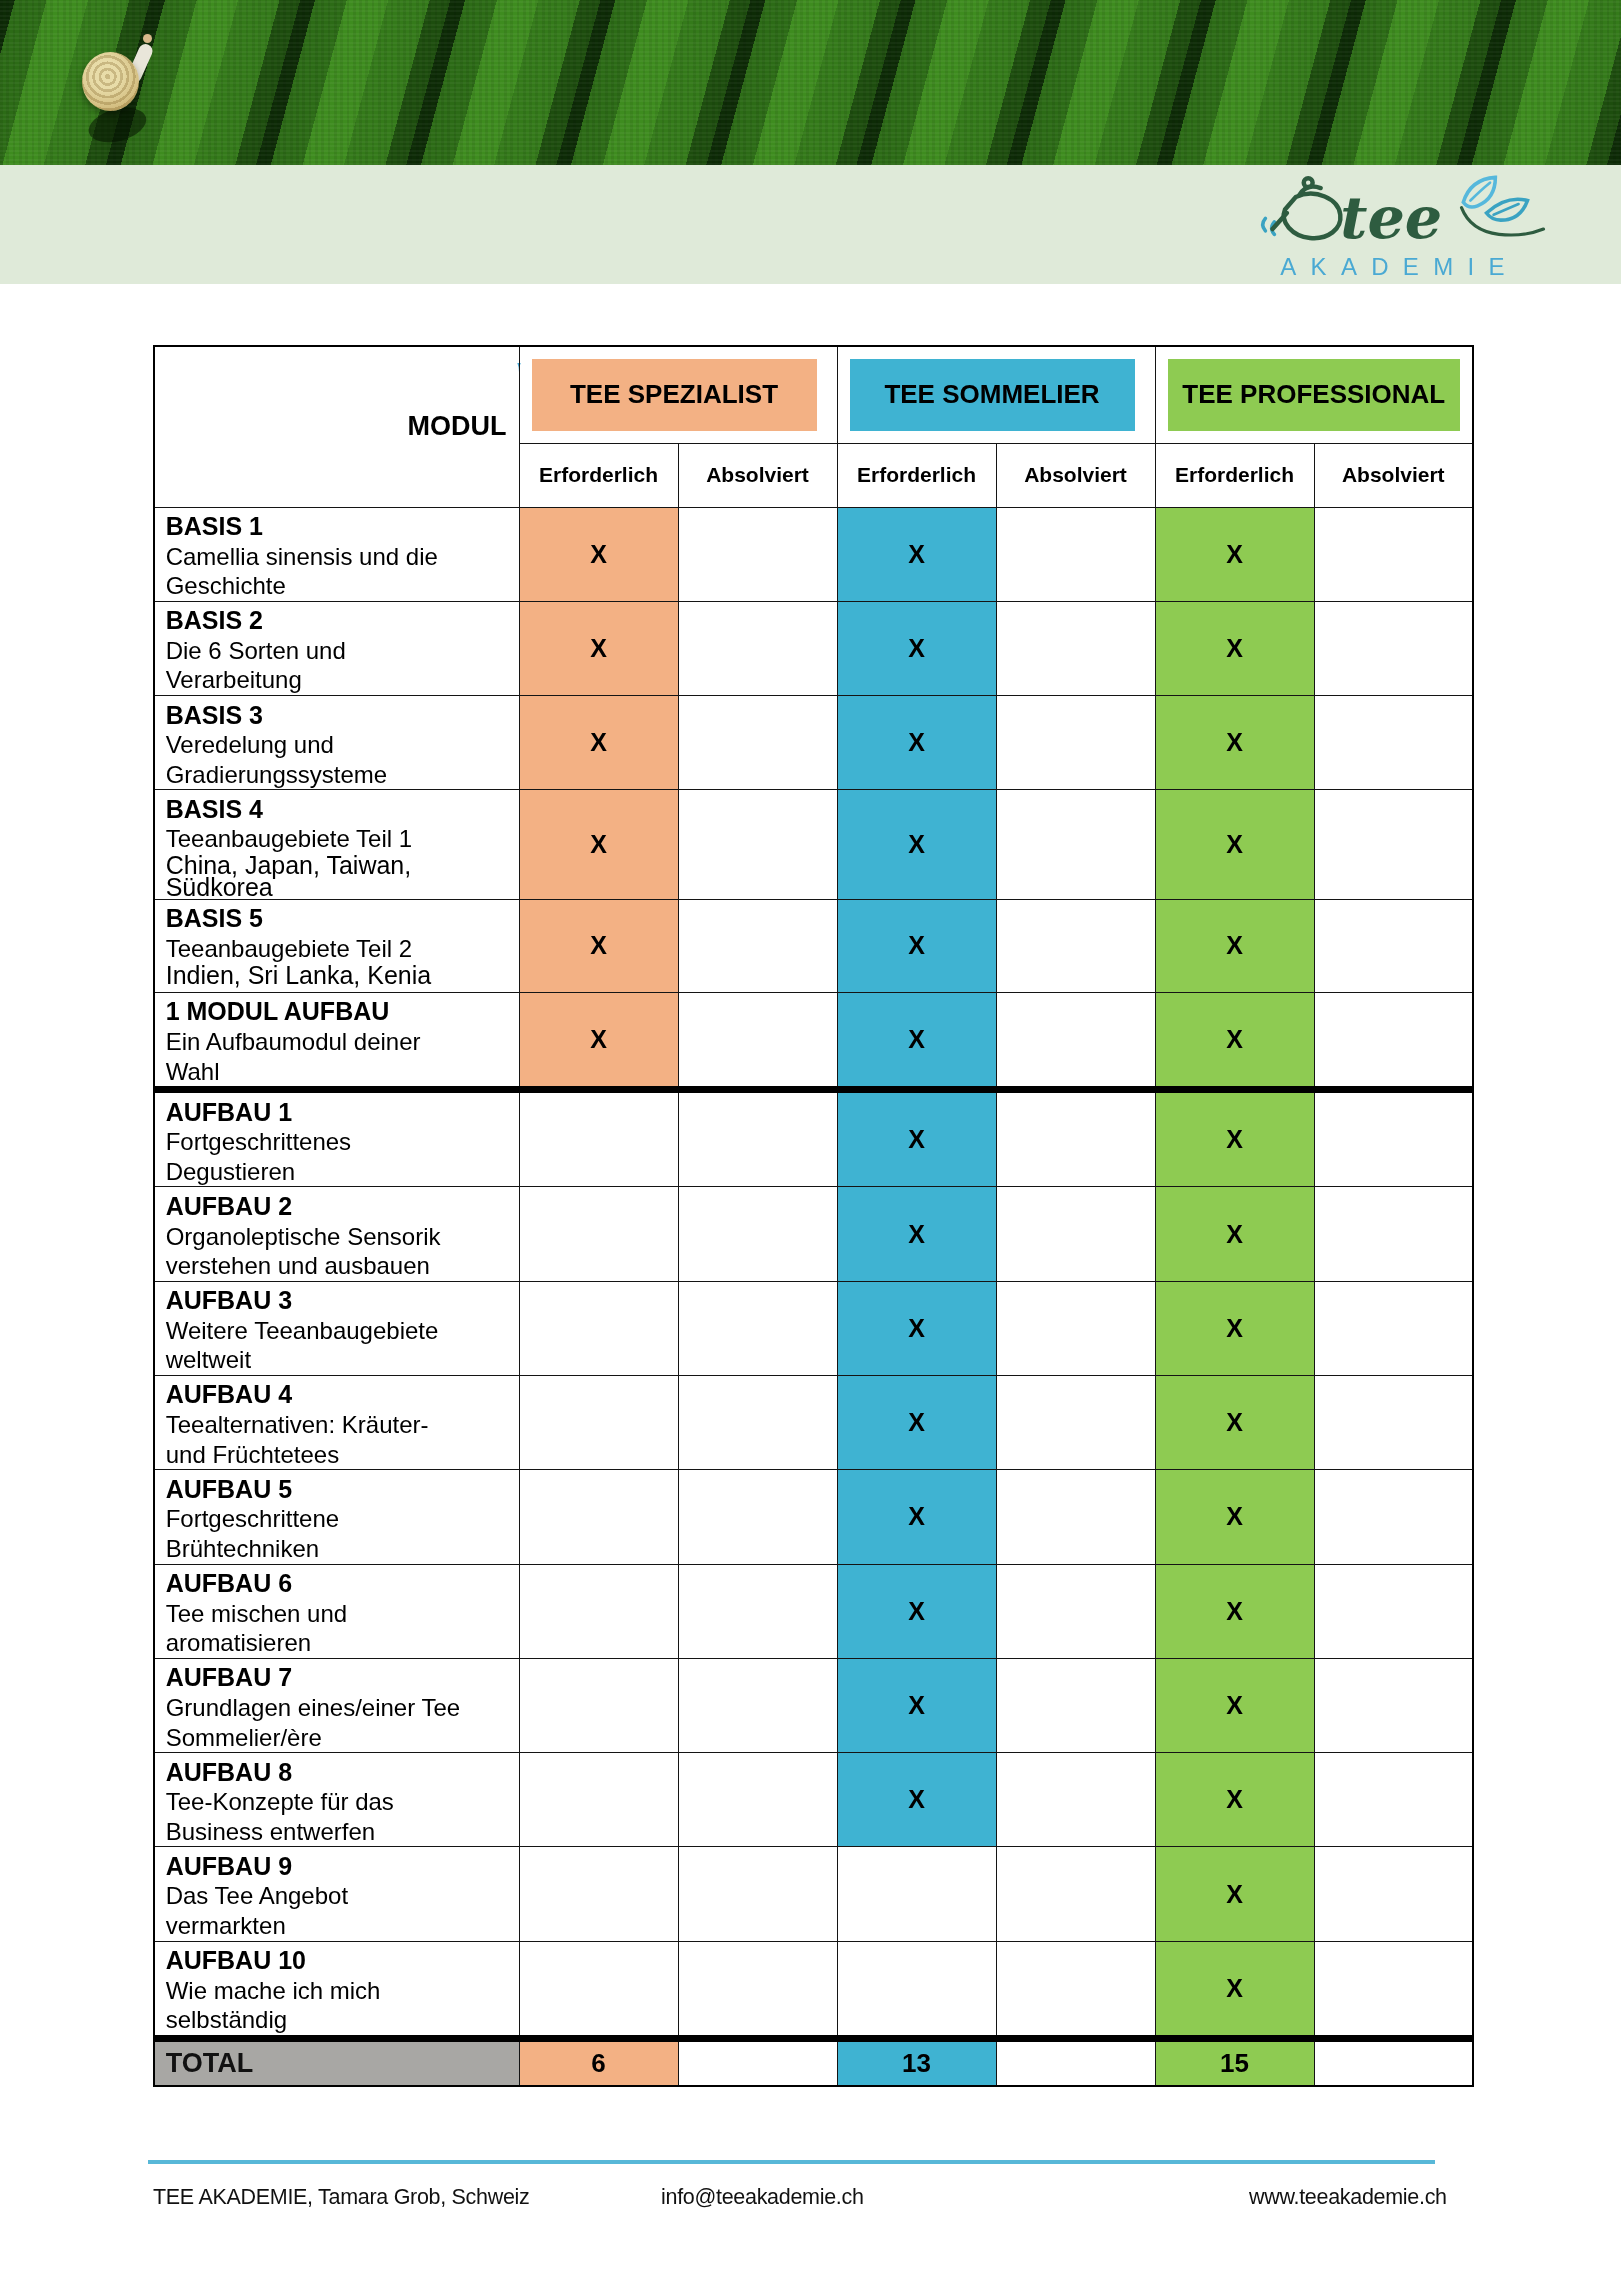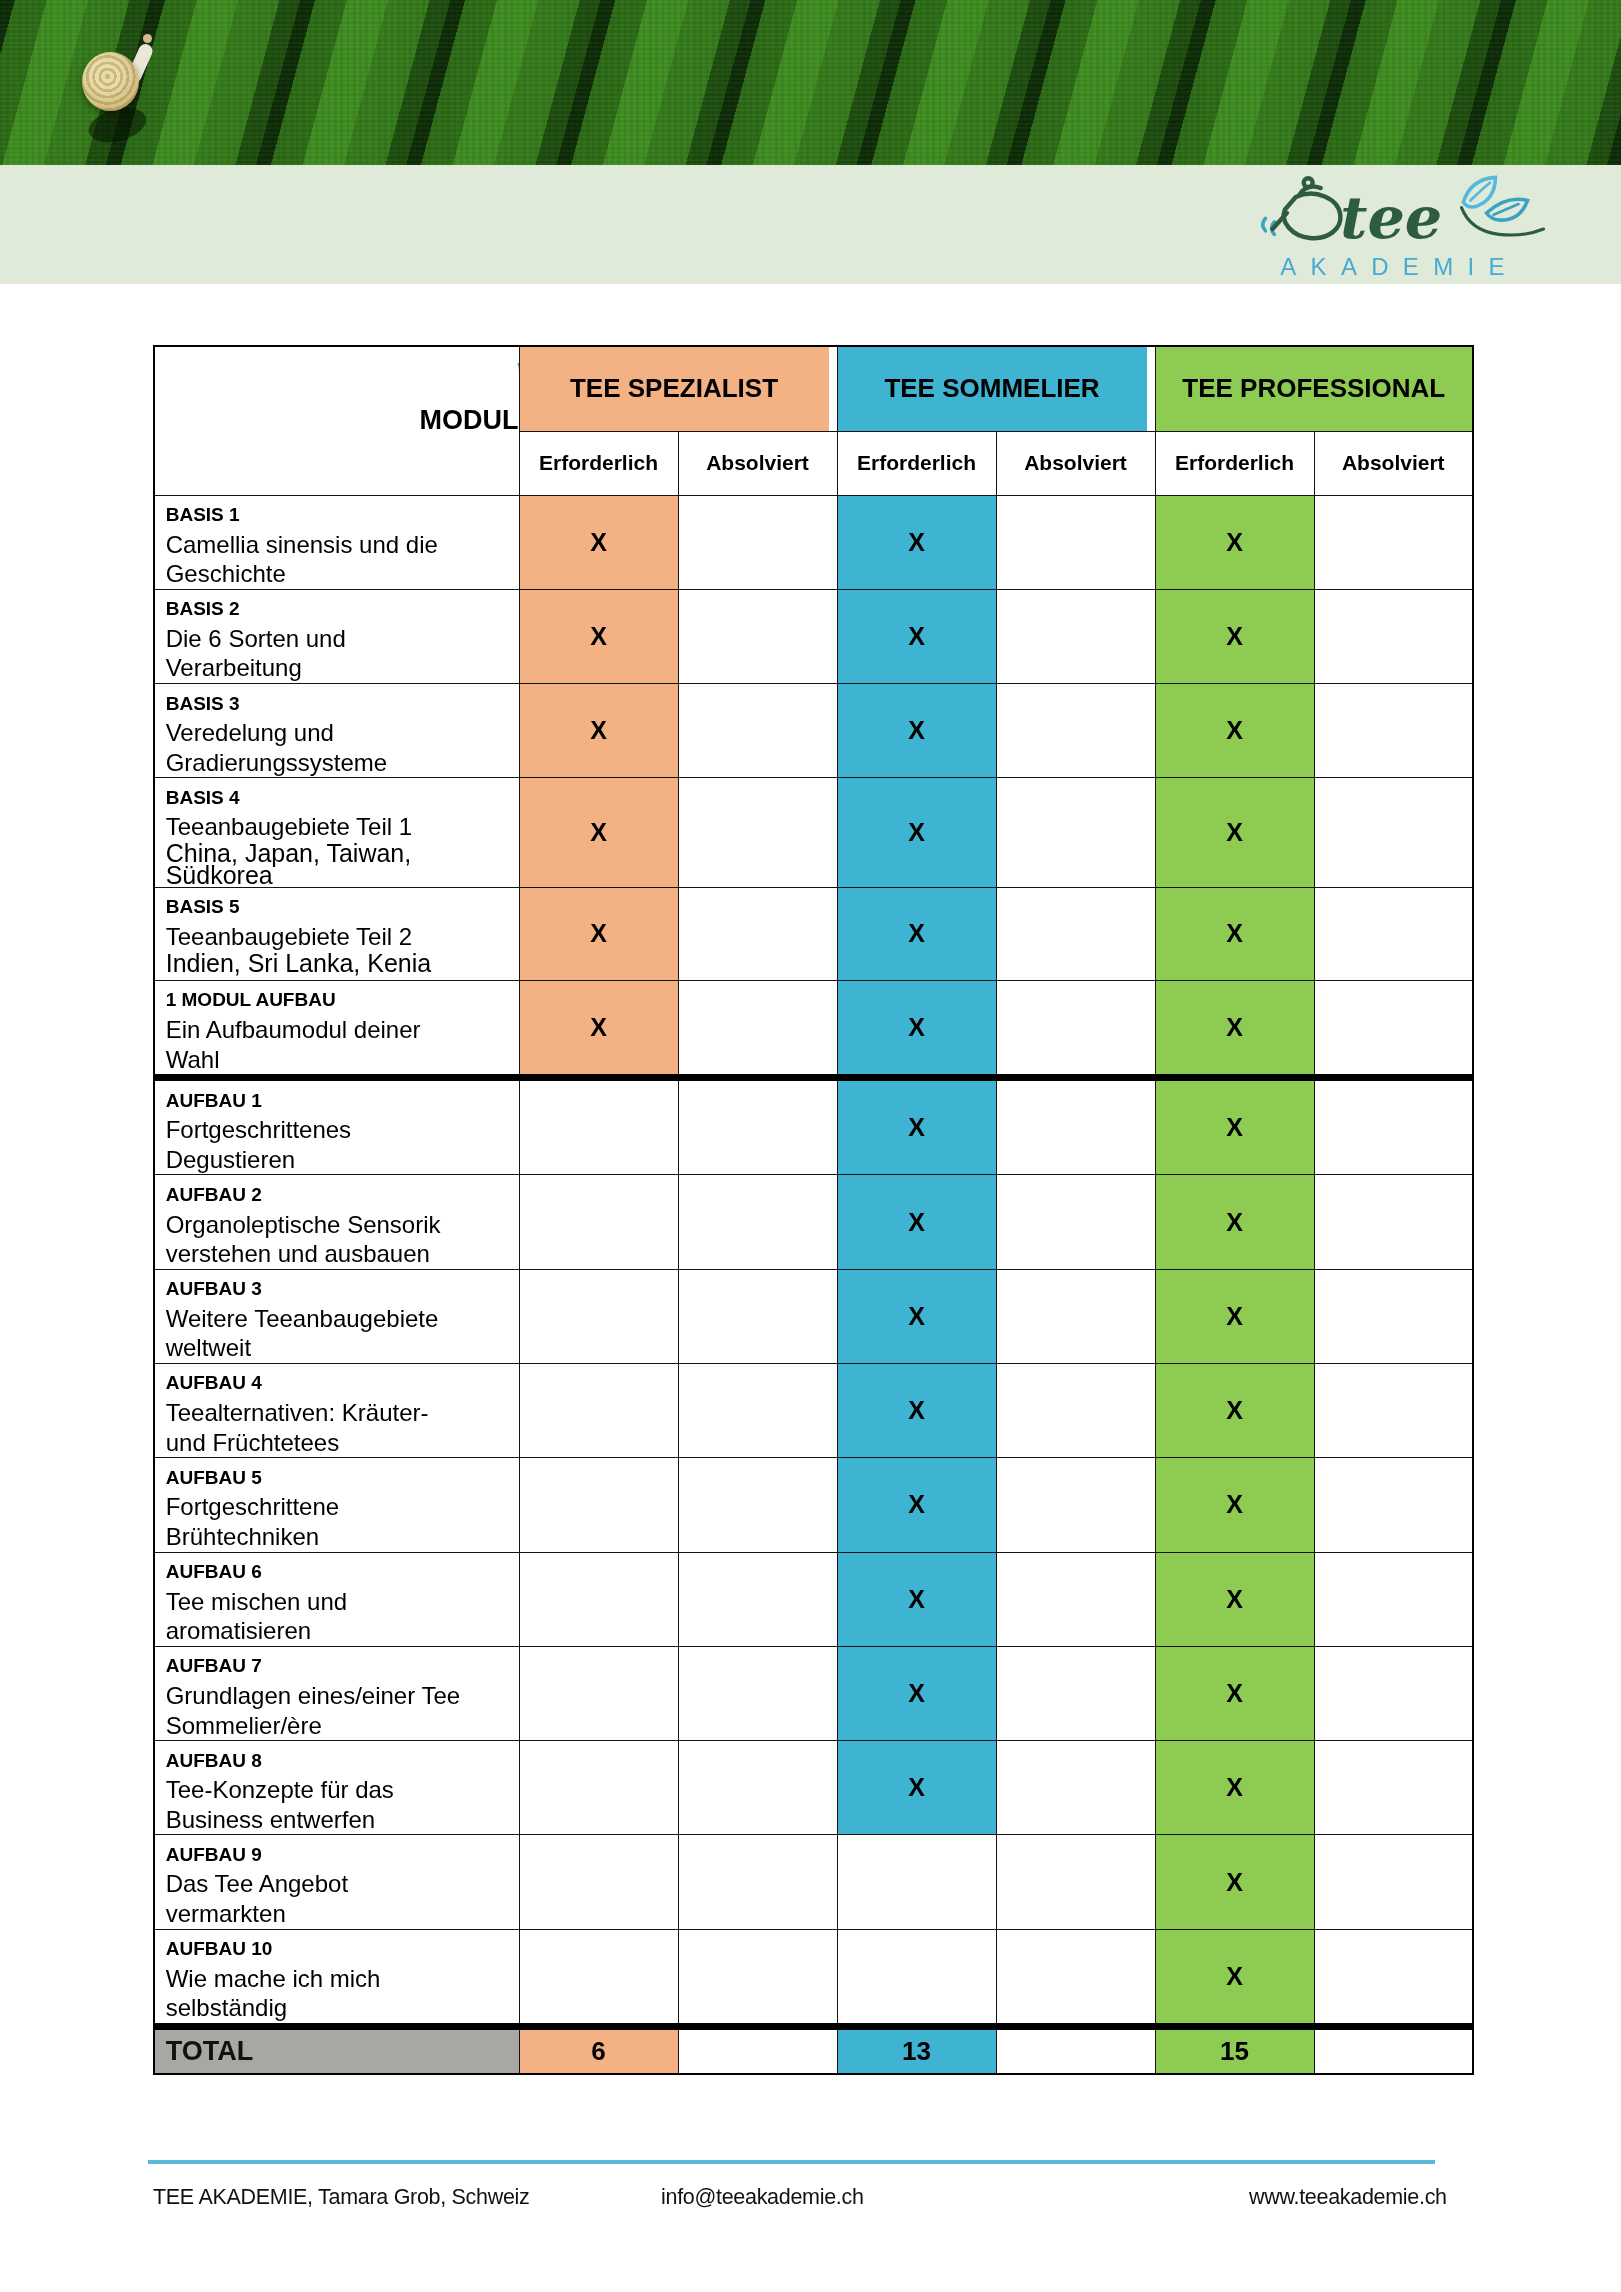--- a/index.html
+++ b/index.html
@@ -40,31 +40,31 @@
   .logo-akademie { position:absolute; left:1256px; top:253px; width:287px; text-align:center;
     font-size:24px; color:#4aa9d3; letter-spacing:14.3px; font-weight:normal; }
 
   
   .tablewrap { position:absolute; left:153px; top:345px; }
   table.cert { border-collapse:collapse; table-layout:fixed; width:1317px; border:2.7px solid #000; }
   table.cert col.c-mod { width:365px; }
   table.cert col.c-s { width:159px; }
   table.cert th, table.cert td { border:1.8px solid #141414; }
 
-  tr.ghead th { height:85px; padding:0; background:#fff;border-radius:26px; }
+  tr.ghead th { height:97px; padding:12px; background:#fff;border-radius:26px; }
   th.modul { background:#a8a7a4; vertical-align:middle; text-align:right; padding:0 0 0 12.5px;
     font-size:27px; font-weight:bold; color:#000; }
   .gfill { height:100%; display:flex; align-items:center; justify-content:center;
     font-size:26px; font-weight:bold; color:#000; }
   .gfill.gap-r { margin-right:8px; }
   tr.shead th { height:64px; background:#fff; font-size:21px; font-weight:bold; color:#000; text-align:center; }
 
   tr.r { height:93px; }
   td.mod { background:#fff; vertical-align:top; padding:4.5px 5.4px 0 10.7px; }
-  td.mod .t { font-size:19px; font-weight:bold; line-height:29.6px; color:#000; }
+  td.mod .t { font-size:25px; font-weight:bold; line-height:29.6px; color:#000; }
   td.mod .d { font-size:24px; line-height:29.6px; color:#000; }
   td.mod .n { font-size:25px; line-height:22.4px; color:#000; }
   td.x { text-align:center; vertical-align:middle; font-size:25px; font-weight:bold; color:#000; background:#fff; }
   .co { background:#f3b184 !important; }
   .cb { background:#3fb3d2 !important; }
   .cg { background:#8ecb52 !important; }
   .cgray { background:#a8a7a4 !important; }
   tr.sep td { border-top:7.2px solid #000; }
   tr.total { height:48px; }
   tr.total td.mod { vertical-align:middle; padding-top:0; font-size:27px; font-weight:bold; }

